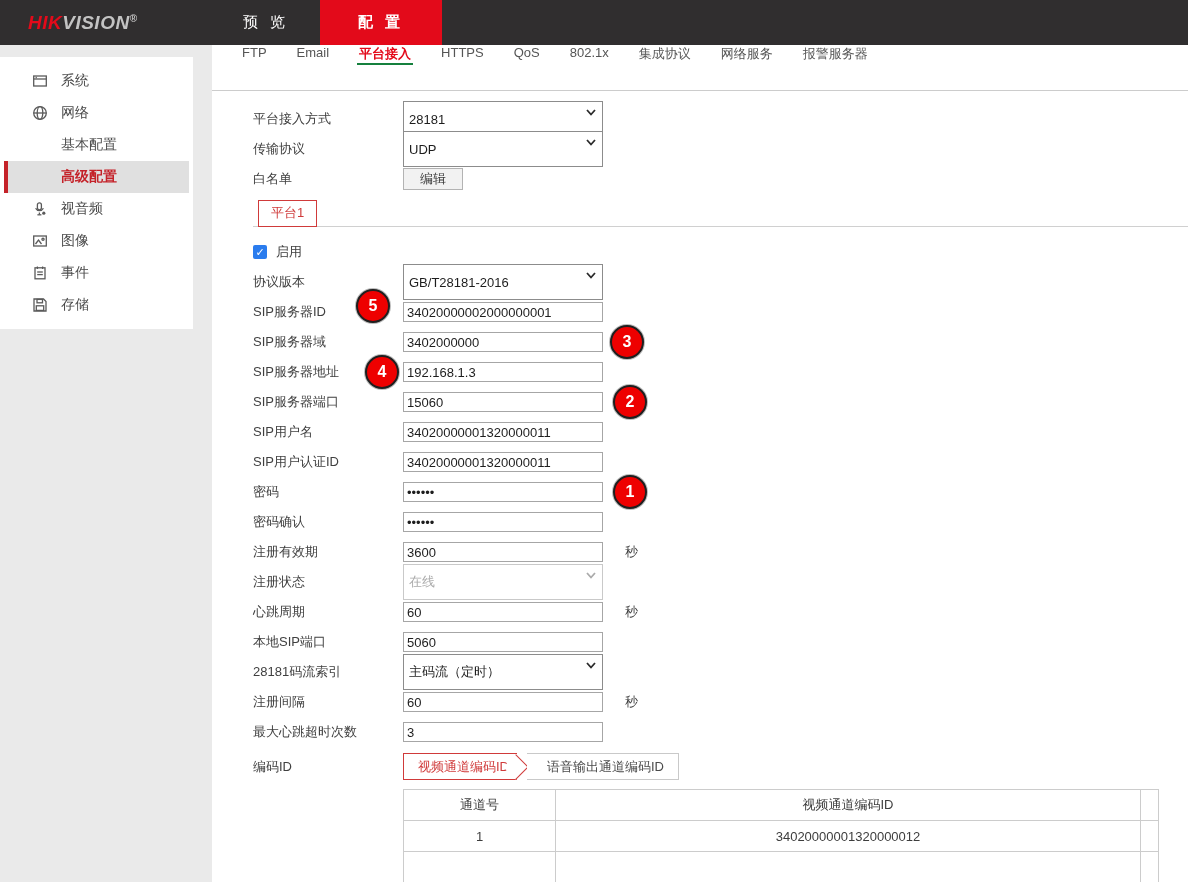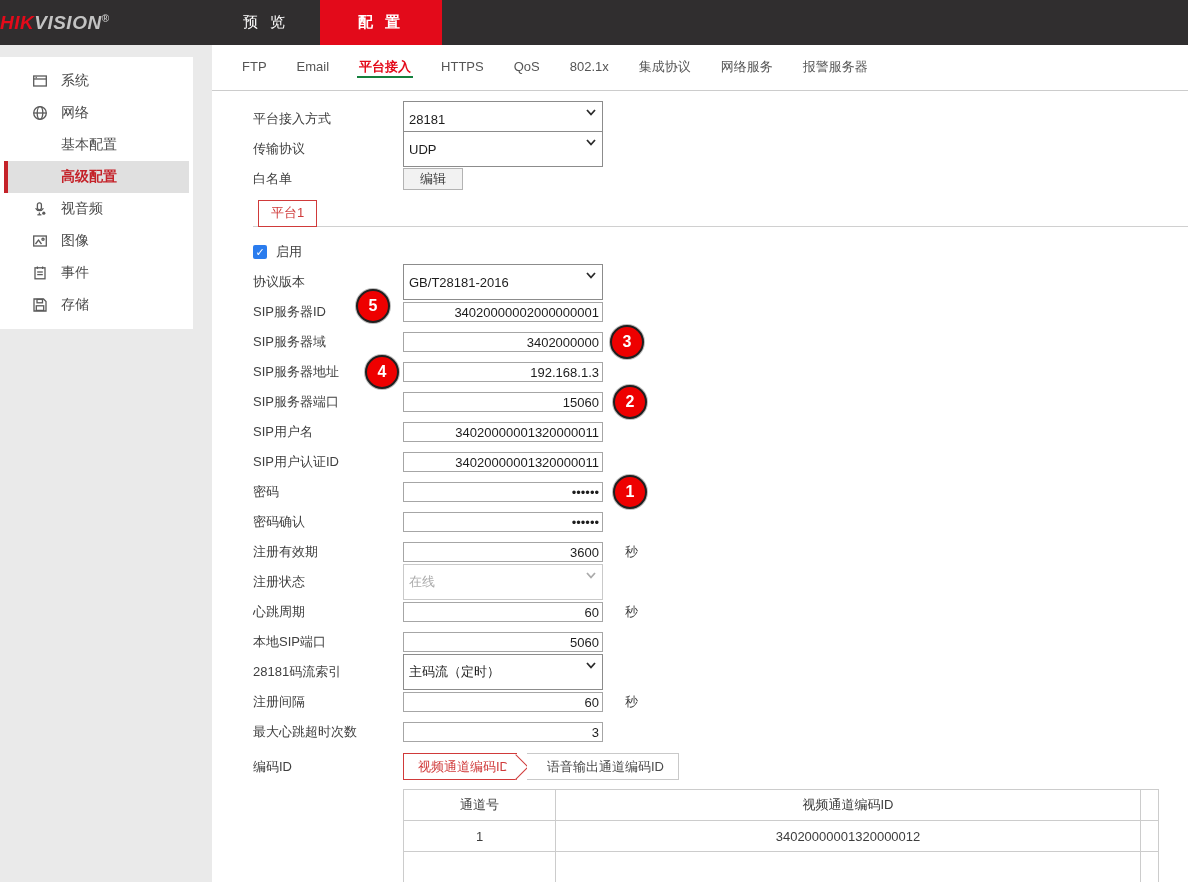--- a/index.html
+++ b/index.html
@@ -1,21 +1,21 @@
 <!DOCTYPE html>
 <html><head>
 <meta charset="utf-8">
 <style>
   * { margin:0; padding:0; box-sizing:border-box; }
   html,body { width:1188px; height:882px; overflow:hidden; background:#fff;
     font-family:"Liberation Sans","DejaVu Sans",sans-serif; color:#3d3d3d; }
 
   
   .topbar { position:relative; height:45px; background:#302e2f; display:flex; align-items:center; }
-  .logo { font-style:italic; font-weight:bold; font-size:19px; letter-spacing:.5px; white-space:nowrap; }
+  .logo { margin-left:28px; font-style:italic; font-weight:bold; font-size:19px; letter-spacing:.5px; white-space:nowrap; }
   .logo .hik { color:#e30a1a; }
   .logo .vision { color:#c3c3c3; }
   .logo .reg { color:#c3c3c3; font-size:10px; font-style:normal; vertical-align:super; }
   .top-tabs { position:absolute; left:212px; top:0; height:45px; display:flex; }
   .top-tab { width:108px; height:45px; display:flex; align-items:center; justify-content:center;
     color:#fff; font-size:15px; letter-spacing:4px; cursor:pointer; }
   .top-tab.active { width:122px; background:#e30a1a; font-weight:bold; }
 
   
   .page { display:flex; height:837px; }
@@ -25,31 +25,31 @@
   .menu-item .mi-icon { width:16px; height:16px; margin-left:28px; flex-shrink:0; }
   .menu-item .mi-label { margin-left:13px; }
   .menu-item.sub .mi-label { margin-left:57px; }
   .menu-item.active { background:#e0e0e0; color:#c42229; font-weight:bold; }
   .menu-item.active::before { content:''; position:absolute; left:0; top:0; bottom:0; width:4px; background:#c42229; }
   .mi-icon svg { width:16px; height:16px; display:block; }
 
   .content { flex:1; background:#fff; }
 
   
-  .ctabs { height:46px; display:flex; align-items:center; gap:26px; padding-left:28px; border-bottom:1px solid #ccc; }
+  .ctabs { height:46px; display:flex; align-items:flex-start; gap:26px; padding-left:28px; border-bottom:1px solid #ccc; }
   .ctab { display:flex; align-items:center; font-size:13px; color:#555; cursor:pointer;
     border-bottom:2px solid transparent; padding:0 2px; }
   .ctab.active { color:#e30a1a; font-weight:bold; border-bottom:2px solid #15803d; }
 
   
   .form { padding:13px 0 0 41px; }
   .frow { position:relative; height:30px; display:flex; align-items:center; }
   .flabel { width:150px; font-size:13px; color:#404040; flex-shrink:0; }
   .tinput { width:200px; height:20px; border:1px solid #a6a6a6; font-size:13px; padding:1px 3px;
-    color:#1d1d1d; background:#fff; font-family:inherit;text-align:right; }
+    color:#1d1d1d; background:#fff; font-family:inherit; }
   .sel { position:relative; width:200px; height:36px; border:1px solid #8c8c8c; background:#fff;
     display:flex; align-items:center; font-size:13px; color:#1d1d1d; padding:0 22px 0 5px; cursor:pointer; }
   .sel .chev { position:absolute; right:5px; top:4px; }
   .sel.disabled { border-color:#c9c9c9; color:#ababab; cursor:default; }
   .unit { font-size:13px; color:#404040; margin-left:22px; }
   .btn { width:60px; height:22px; background:#f2f2f2; border:1px solid #b3b3b3; font-size:13px;
     color:#3d3d3d; cursor:pointer; font-family:inherit; }
 
   .cb { width:14px; height:14px; background:#2a7cee; border-radius:2px; display:inline-flex;
     align-items:center; justify-content:center; color:#fff; font-size:11px; line-height:1; cursor:pointer; }

